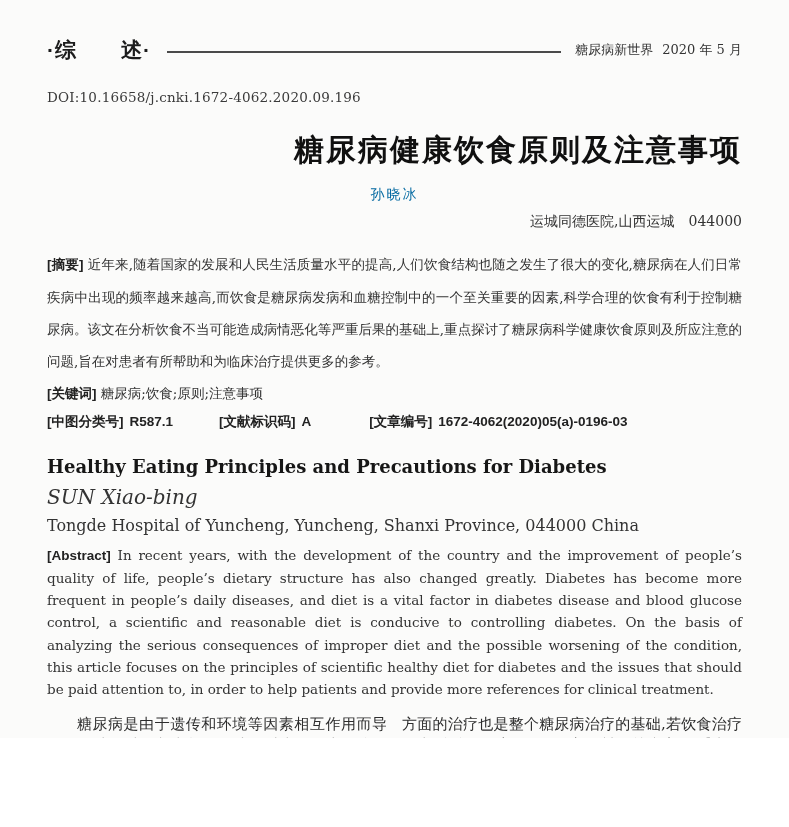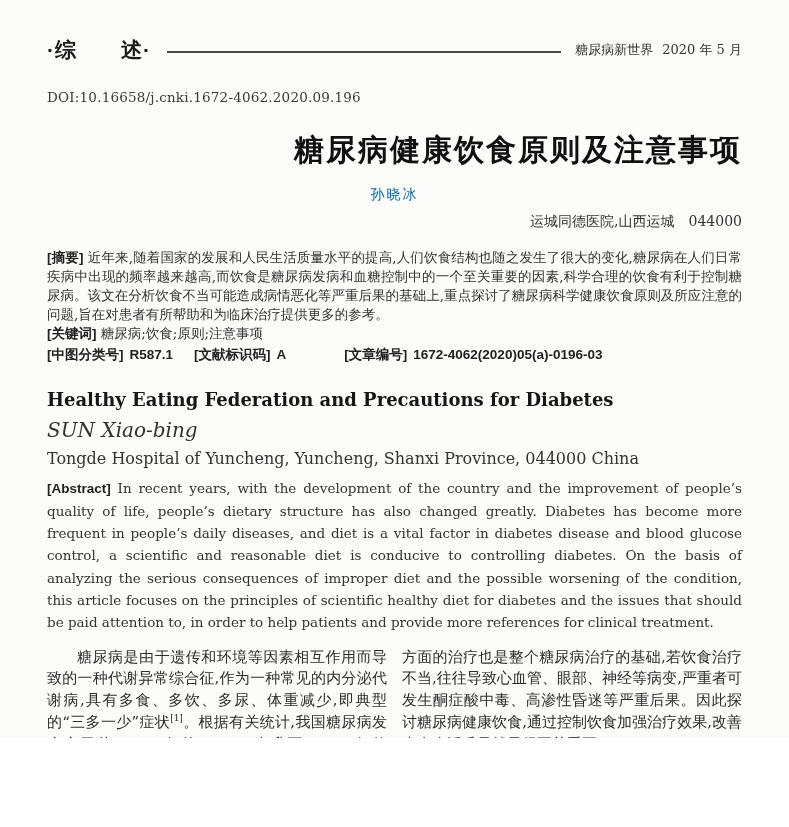--- a/index.html
+++ b/index.html
@@ -30,33 +30,33 @@
   
   .cn-title{
     margin:25px 0 0 0;text-align:right;
     font-size:30px;font-weight:700;color:#101010;letter-spacing:2px;
     font-family:"DejaVu Serif","Liberation Serif",serif;
   }
   .author{margin-top:15px;text-align:center;font-size:14px;color:#0369a1;letter-spacing:2px;}
   .affil{margin-top:9px;text-align:right;font-size:14px;color:#333;}
 
   
-  .cn-abstract,.cn-keywords{margin:0;font-size:13.5px;line-height:19px;text-align:justify;color:#333;}
+  .cn-abstract,.cn-keywords{margin:0;font-size:13.5px;line-height:32px;text-align:justify;color:#333;}
   .cn-abstract{margin-top:17px;}
   .cn-keywords{margin-top:0;}
   .meta-label{
     font-family:"Liberation Sans","DejaVu Sans",sans-serif;
     font-weight:bold;color:#222;
   }
   .cn-class{
     margin-top:1px;font-size:13.5px;line-height:22.5px;
     font-family:"Liberation Sans","DejaVu Sans",sans-serif;color:#222;
     display:flex;align-items:flex-start;
   }
-  .cn-class .grp2{margin-left:21px;}
+  .cn-class .grp2{margin-left:46px;}
   .cn-class .grp3{margin-left:58px;}
   .cn-class .val{margin-left:6px;font-weight:bold;}
 
   
   .en-title{margin:22px 0 0 0;font-size:18px;font-weight:bold;color:#161616;}
   .en-author{margin-top:8px;font-size:20px;font-style:italic;color:#333;}
   .en-affil{margin-top:7px;font-size:16px;color:#333;}
   .en-abstract,.en-keywords{margin:0;font-size:13.5px;line-height:22.3px;text-align:justify;color:#333;}
   .en-abstract{margin-top:9px;}
 
@@ -111,21 +111,21 @@
     <p class="cn-abstract"><span class="meta-label">[摘要]</span><span> 近年来,随着国家的发展和人民生活质量水平的提高,人们饮食结构也随之发生了很大的变化,糖尿病在人们日常疾病中出现的频率越来越高,而饮食是糖尿病发病和血糖控制中的一个至关重要的因素,科学合理的饮食有利于控制糖尿病。该文在分析饮食不当可能造成病情恶化等严重后果的基础上,重点探讨了糖尿病科学健康饮食原则及所应注意的问题,旨在对患者有所帮助和为临床治疗提供更多的参考。</span></p>
 
     <p class="cn-keywords"><span class="meta-label">[关键词]</span><span> 糖尿病;饮食;原则;注意事项</span></p>
 
     <div class="cn-class">
       <span class="grp1"><span class="meta-label">[中图分类号]</span><span class="val">R587.1</span></span>
       <span class="grp2"><span class="meta-label">[文献标识码]</span><span class="val">A</span></span>
       <span class="grp3"><span class="meta-label">[文章编号]</span><span class="val">1672-4062(2020)05(a)-0196-03</span></span>
     </div>
 
-    <h2 class="en-title">Healthy Eating Federation and Precautions for Diabetes</h2>
+    <h2 class="en-title">Healthy Eating Principles and Precautions for Diabetes</h2>
     <div class="en-author">SUN Xiao-bing</div>
     <div class="en-affil">Tongde Hospital of Yuncheng, Yuncheng, Shanxi Province, 044000 China</div>
 
     <p class="en-abstract"><span class="meta-label">[Abstract]</span><span> In recent years, with the development of the country and the improvement of people’s quality of life, people’s dietary structure has also changed greatly. Diabetes has become more frequent in people’s daily diseases, and diet is a vital factor in diabetes disease and blood glucose control, a scientific and reasonable diet is conducive to controlling diabetes. On the basis of analyzing the serious consequences of improper diet and the possible worsening of the condition, this article focuses on the principles of scientific healthy diet for diabetes and the issues that should be paid attention to, in order to help patients and provide more references for clinical treatment.</span></p>
 
 
     <div class="columns">
       <div class="colm">
         <p class="indent">糖尿病是由于遗传和环境等因素相互作用而导致的一种代谢异常综合征,作为一种常见的内分泌代谢病,具有多食、多饮、多尿、体重减少,即典型的“三多一少”症状<sup>[1]</sup>。根据有关统计,我国糖尿病发病率已从 1980 年的 0.67%上升至 2013 年的 10.4%<sup>[2]</sup>。国际糖尿病联盟(International Diabetes Federation,IDF)的最新数据显示,2017 年全球估计大约有 4.25 亿糖尿病患者,其中我国有 1.14 亿成人糖尿病患者,已成为世界上糖尿病患者最多的国家,是我国继肿瘤、心血管疾病之后的又一严重危害人民生命健康安全和降低人民生活质</p>
       </div>

